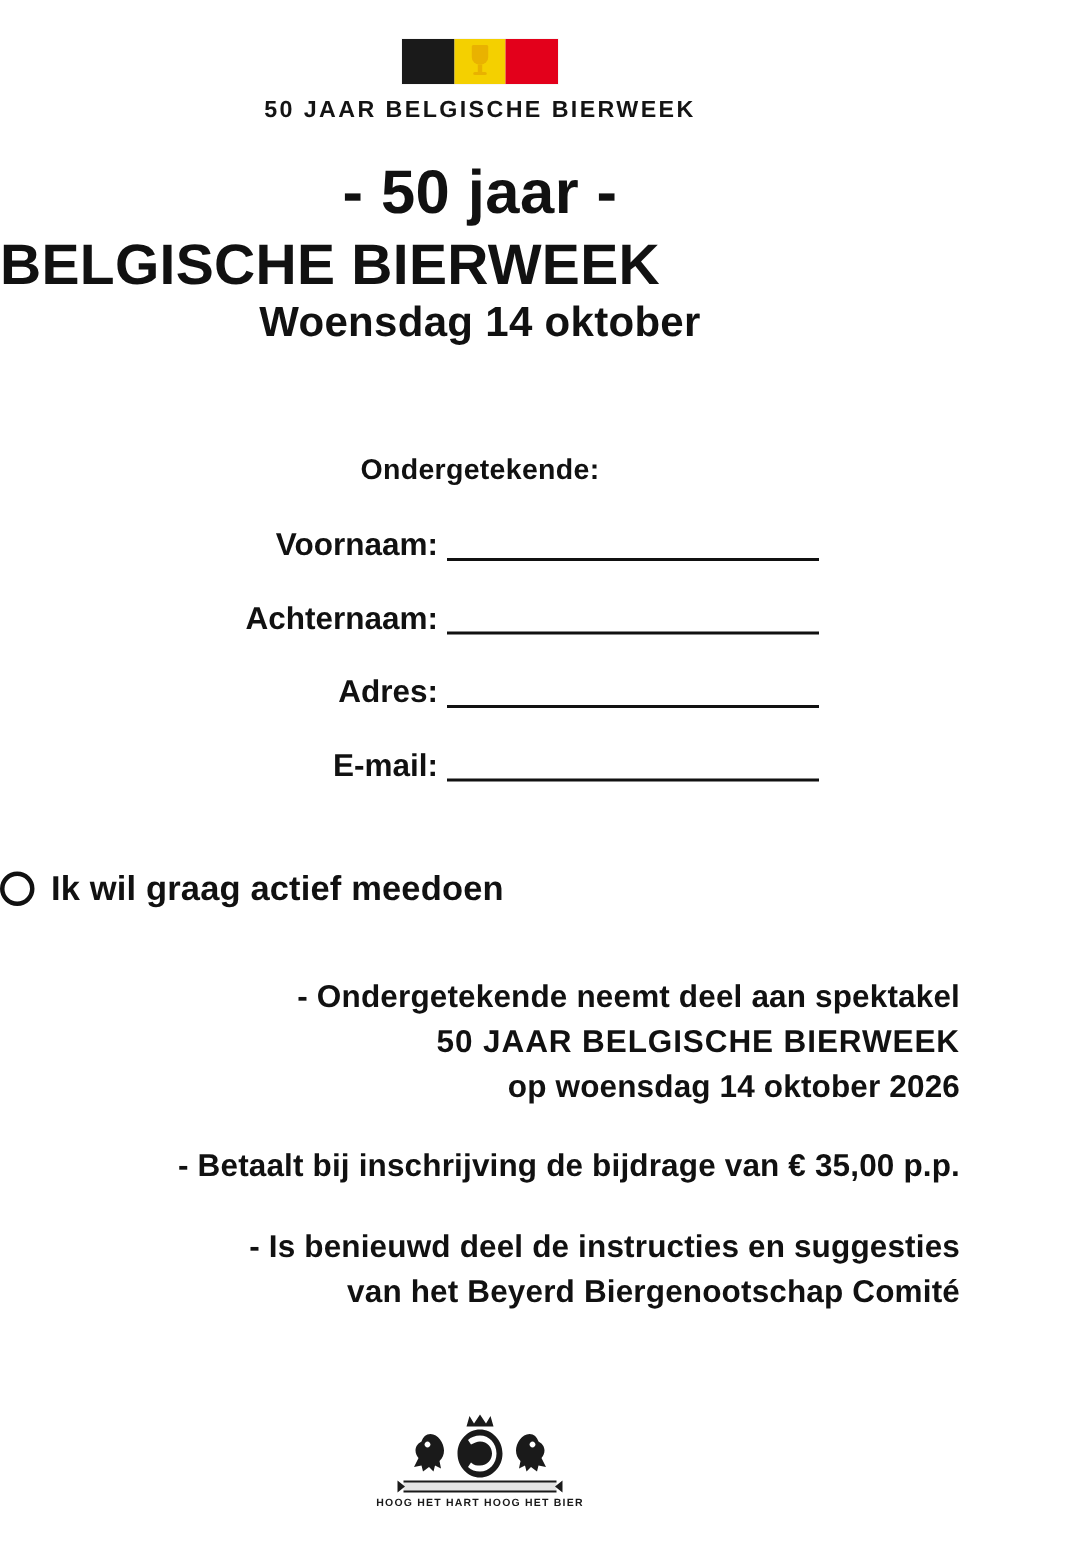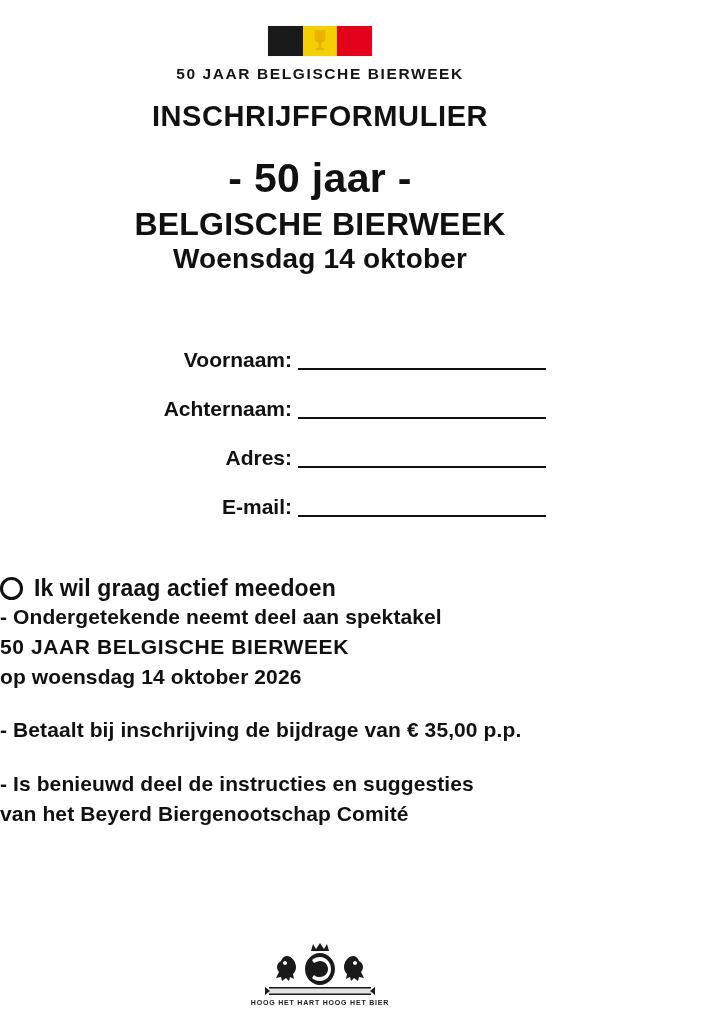--- a/index.html
+++ b/index.html
@@ -88,22 +88,21 @@
   }
 
   .title-1 {
     text-align: center;
     font-size: 41px;
     font-weight: 700;
     margin-top: 22px;
     letter-spacing: 0.3px;
   }
   .title-2 {
-    text-align: center;
-    font-size: 32px;
+    font-size: 38px;
     font-weight: 700;
     margin-top: 4px;
     letter-spacing: 0.2px;
   }
   .title-3 {
     text-align: center;
     font-size: 28px;
     font-weight: 700;
     letter-spacing: 0.2px;
   }
@@ -168,21 +167,22 @@
     flex: 0 0 auto;
   }
   .option-text {
     font-size: 23px;
     font-weight: 700;
     letter-spacing: 0.1px;
   }
 
   
   .clauses {
-    text-align: left;
+    margin-top: 44px;
+    text-align: right;
   }
   .clause {
     margin-bottom: 24px;
   }
   .clause .l {
     font-size: 21px;
     font-weight: 700;
     line-height: 1.42;
     letter-spacing: 0.1px;
   }
@@ -227,27 +227,27 @@
       <div class="glass">
         <div class="bowl"></div>
         <div class="stem"></div>
         <div class="foot"></div>
       </div>
     </div>
   </div>
 
   <div class="brand-line">50 JAAR BELGISCHE BIERWEEK</div>
 
-  <div class="doc-type">INSCHRIJFFORMULIER</div>
 
   <div class="title-1">- 50 jaar -</div>
   <div class="title-2">BELGISCHE BIERWEEK</div>
   <div class="title-3">Woensdag 14 oktober</div>
 
   <div class="form-block">
+    <div class="undersigned">Ondergetekende:</div>
 
     <div class="field-row">
       <div class="field-label">Voornaam:</div>
       <div class="field-line">
         <input class="field-input" type="text" value="" style="">
       </div>
     </div>
 
     <div class="field-row">
       <div class="field-label">Achternaam:</div>

